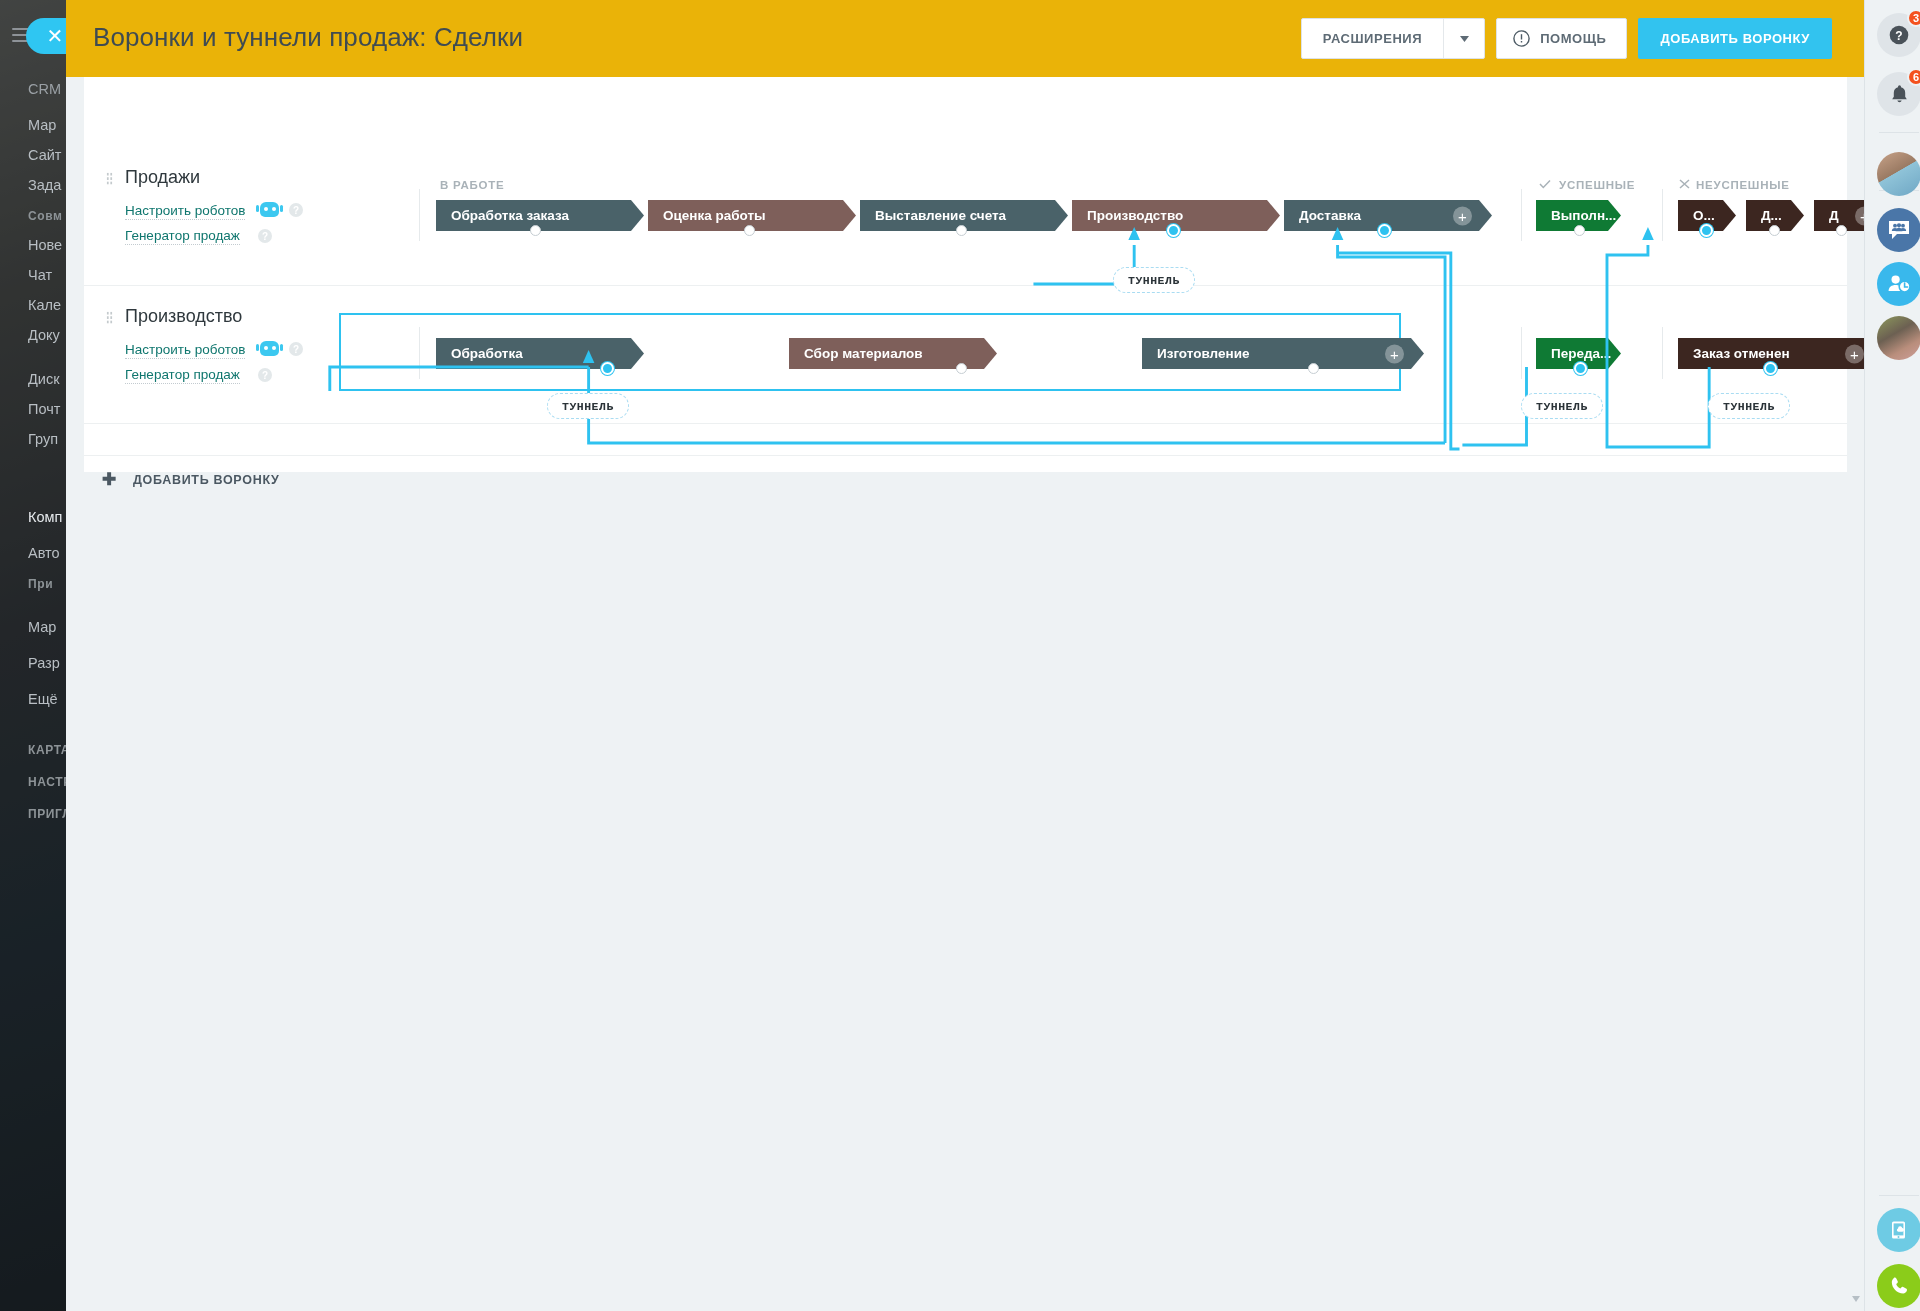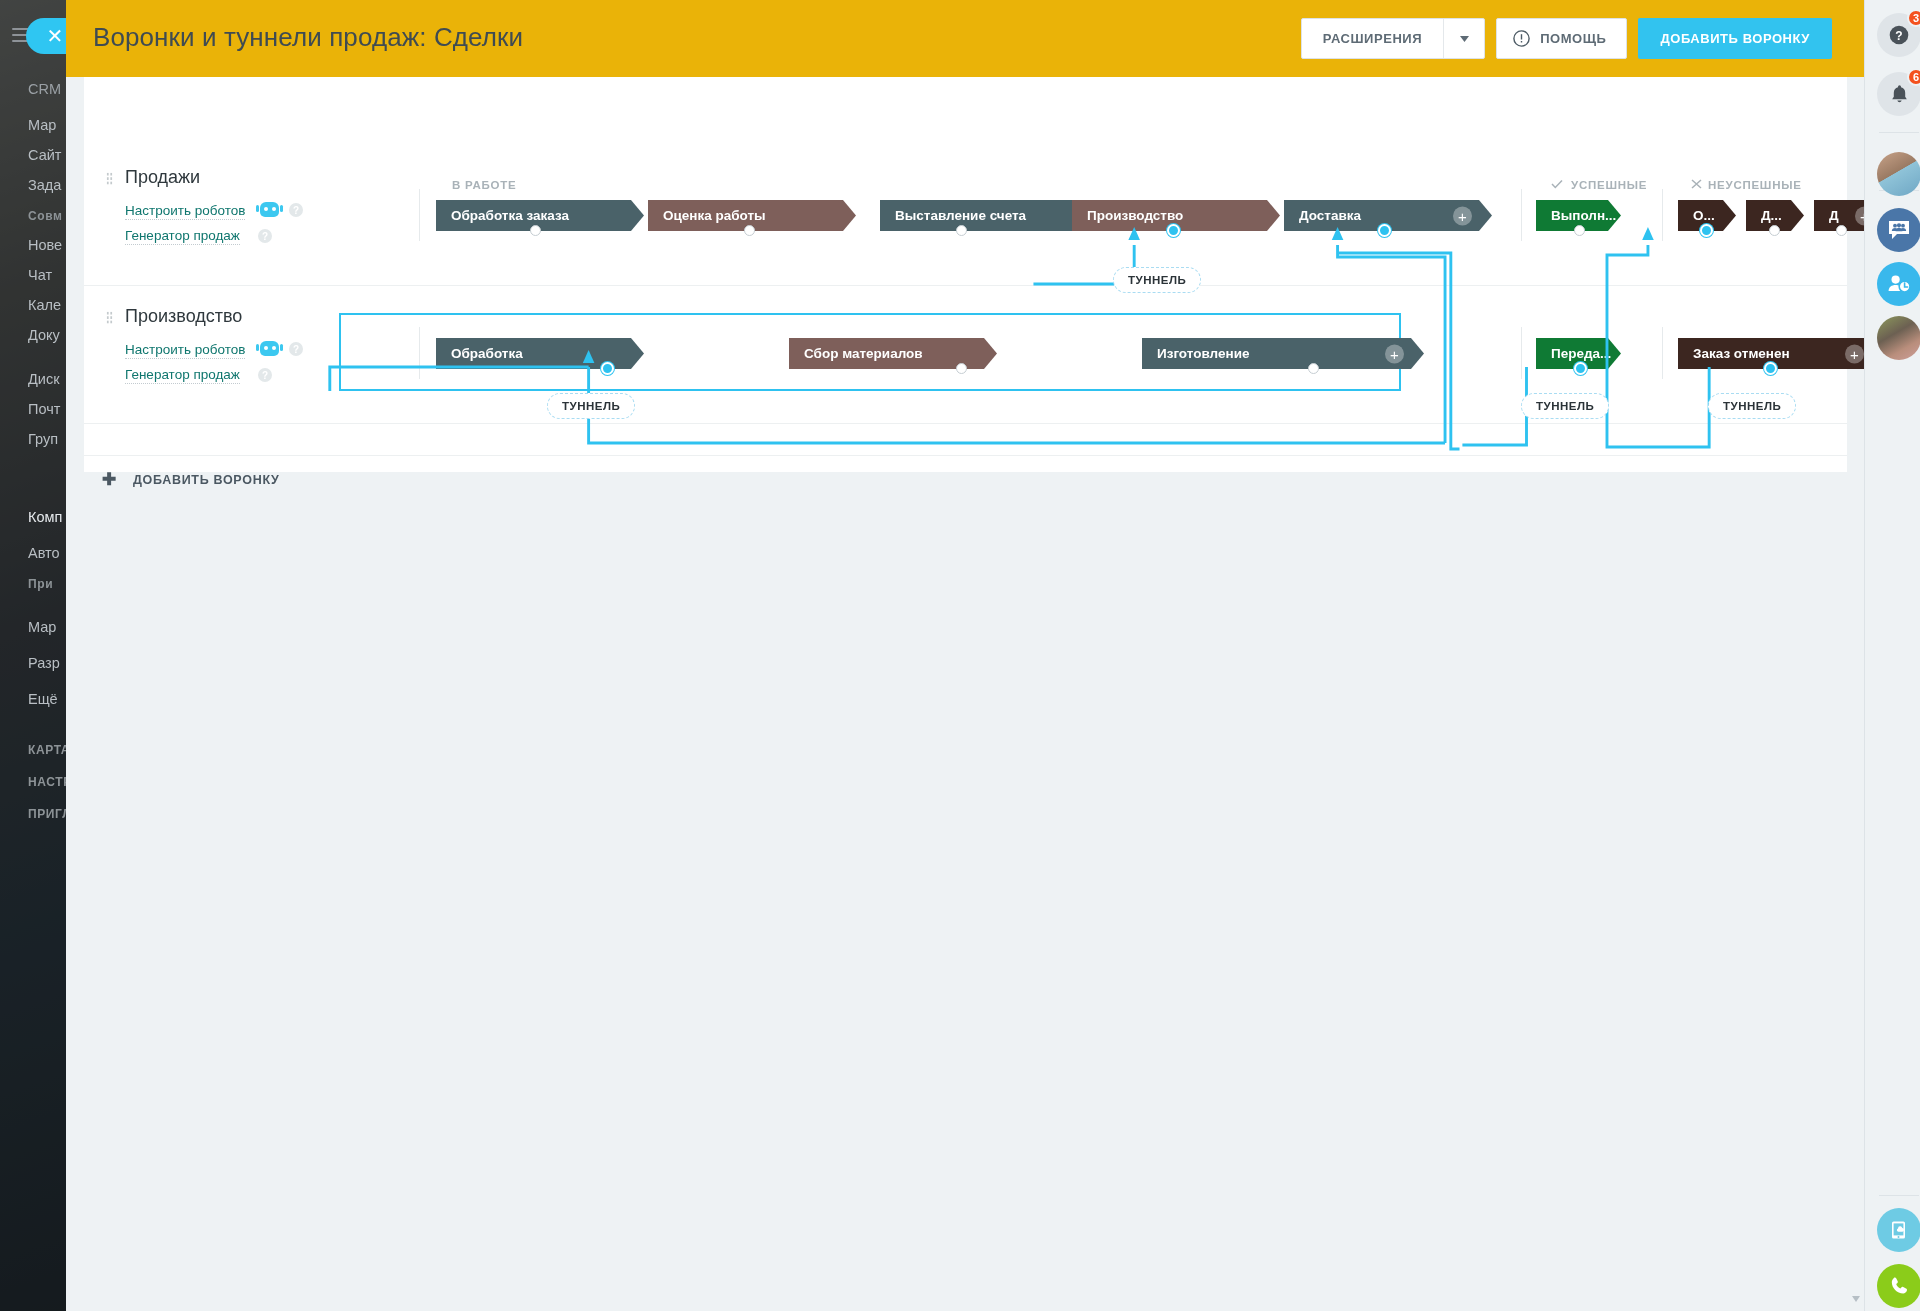--- a/index.html
+++ b/index.html
@@ -137,21 +137,21 @@
   }
   .robot::before { left: 3.5px; }
   .robot::after { right: 3.5px; }
   .robot i {
     position: absolute; left: -4px; top: 3px; width: 3px; height: 7px;
     background: #3cc8f0; border-radius: 2px; box-shadow: 24px 0 0 #3cc8f0;
   }
 
   .col-head {
     position: absolute; font-size: 11.5px; font-weight: 700; color: #a9b2b8; letter-spacing: .75px;
-    display: flex; align-items: flex-end; gap: 6px; margin-left: 12px;
+    display: flex; align-items: flex-end; gap: 6px;
   }
 
   .vdiv { position: absolute; width: 1px; background: #e6eaec; }
 
   
   .stage {
     position: absolute; height: 31px; display: flex; align-items: center;
     color: #fff; font-size: 13.5px; font-weight: 700;
     -webkit-clip-path: polygon(0 0, calc(100% - 13px) 0, 100% 50%, calc(100% - 13px) 100%, 0 100%);
     clip-path: polygon(0 0, calc(100% - 13px) 0, 100% 50%, calc(100% - 13px) 100%, 0 100%);
@@ -176,21 +176,21 @@
 
   .hl-box { position: absolute; border: 2px solid #2ec2f0; }
 
   
   #wires { position: absolute; left: 0; top: 0; width: 100%; height: 100%; pointer-events: none; }
 
   .tunnel-pill {
     position: absolute; height: 26px; padding: 0 14px;
     border: 1px dashed #a9dcf2; border-radius: 13px; background: #fff;
     display: flex; align-items: center; justify-content: center;
-    font-size: 11.5px; font-weight: 700; color: #2b3338; letter-spacing: .5px;
+    font-size: 11.5px; font-weight: 700; color: #2b3338; letter-spacing: .5px; font-family: Liberation Mono, monospace;
   }
 
   .add-funnel {
     position: absolute; display: flex; align-items: center; gap: 16px;
     font-size: 12.5px; font-weight: 700; color: #4b5862; letter-spacing: .7px;
   }
   .add-funnel .pl { font-size: 17px; font-weight: 700; color: #4b5862; }
 
   .scrollbar {
     position: absolute; right: 57px; top: 2px; width: 14px; bottom: 2px;
@@ -316,21 +316,21 @@
       <div class="stage" style="left:352px; top:123px; width:208px; background:#4a6269;">
         <span>Обработка заказа</span>
       </div>
       <div class="handle-o" style="left:446px; top:148px;"></div>
 
       <div class="stage" style="left:564px; top:123px; width:208px; background:#7e5f5a;">
         <span>Оценка работы</span>
       </div>
       <div class="handle-o" style="left:660px; top:148px;"></div>
 
-      <div class="stage" style="left:776px; top:123px; width:208px; background:#4a6269;margin-left:20px;">
+      <div class="stage" style="left:776px; top:123px; width:208px; background:#4a6269;">
         <span>Выставление счета</span>
       </div>
       <div class="handle-o" style="left:872px; top:148px;"></div>
 
       <div class="stage" style="left:988px; top:123px; width:208px; background:#7e5f5a;">
         <span>Производство</span>
       </div>
       <div class="handle-b" style="left:1083px; top:147px;"></div>
 
       <div class="stage" style="left:1200px; top:123px; width:208px; background:#4a6269;">

